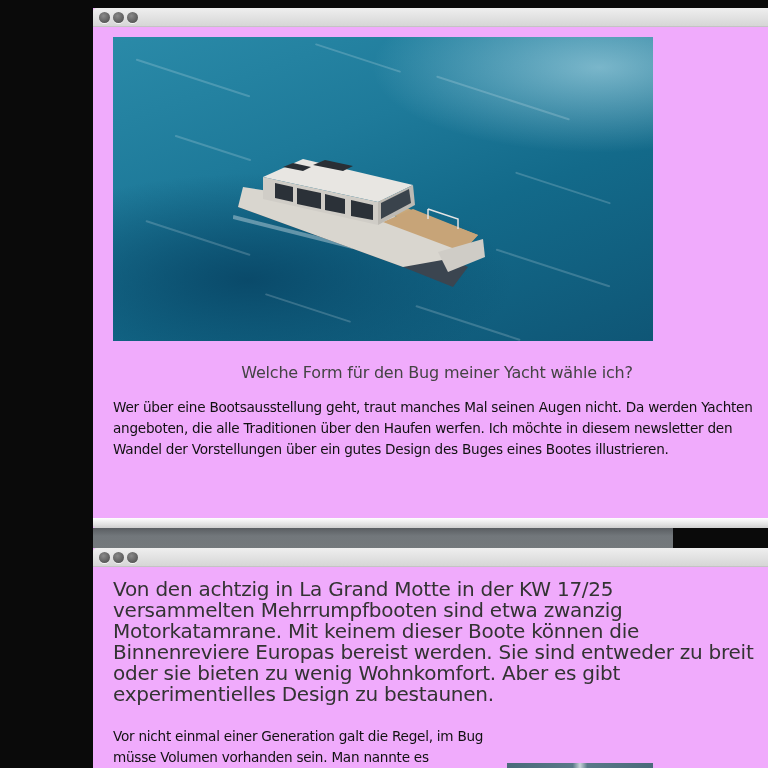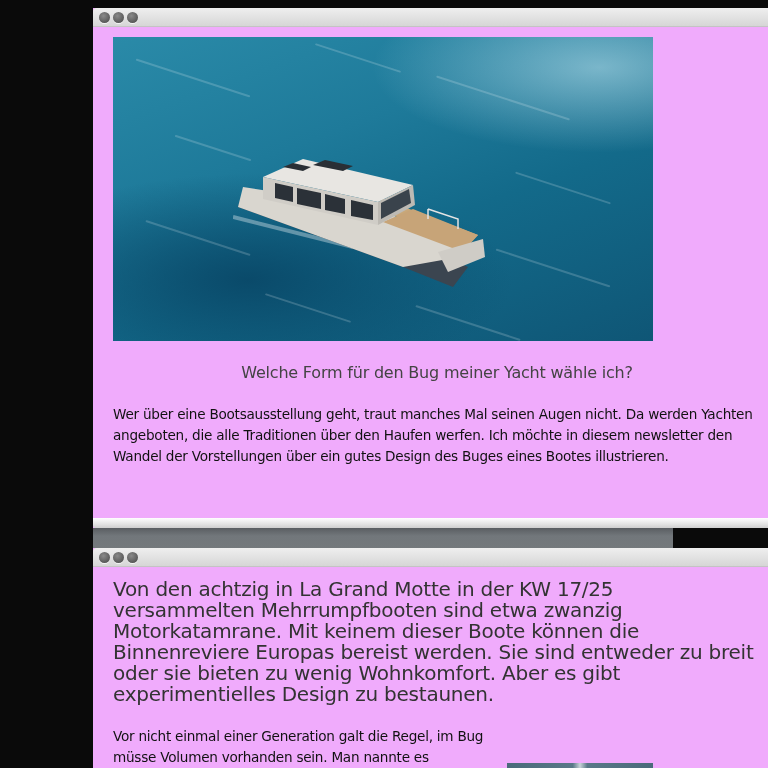--- a/index.html
+++ b/index.html
@@ -50,21 +50,21 @@
     .caption {
       text-align: center;
       font-family: "DejaVu Sans", sans-serif;
       font-size: 16px; color: #444;
       margin-top: 22px;
       letter-spacing: -0.2px;
     }
     .lead {
       font-family: "DejaVu Sans", sans-serif;
       font-size: 13.6px; line-height: 21px; color: #111;
-      margin: 22px 0 0 0;
+      margin: 15px 0 0 0;
       letter-spacing: -0.25px;
     }
     .bottombar {
       height: 10px;
       background: linear-gradient(#ffffff, #e4e4e4 60%, #cfcfcf);
       border-bottom-left-radius: 3px; border-bottom-right-radius: 3px;
     }
     .gap {
       height: 20px;
       background: linear-gradient(#5a5e62, #72777b 40%, #74797c);

